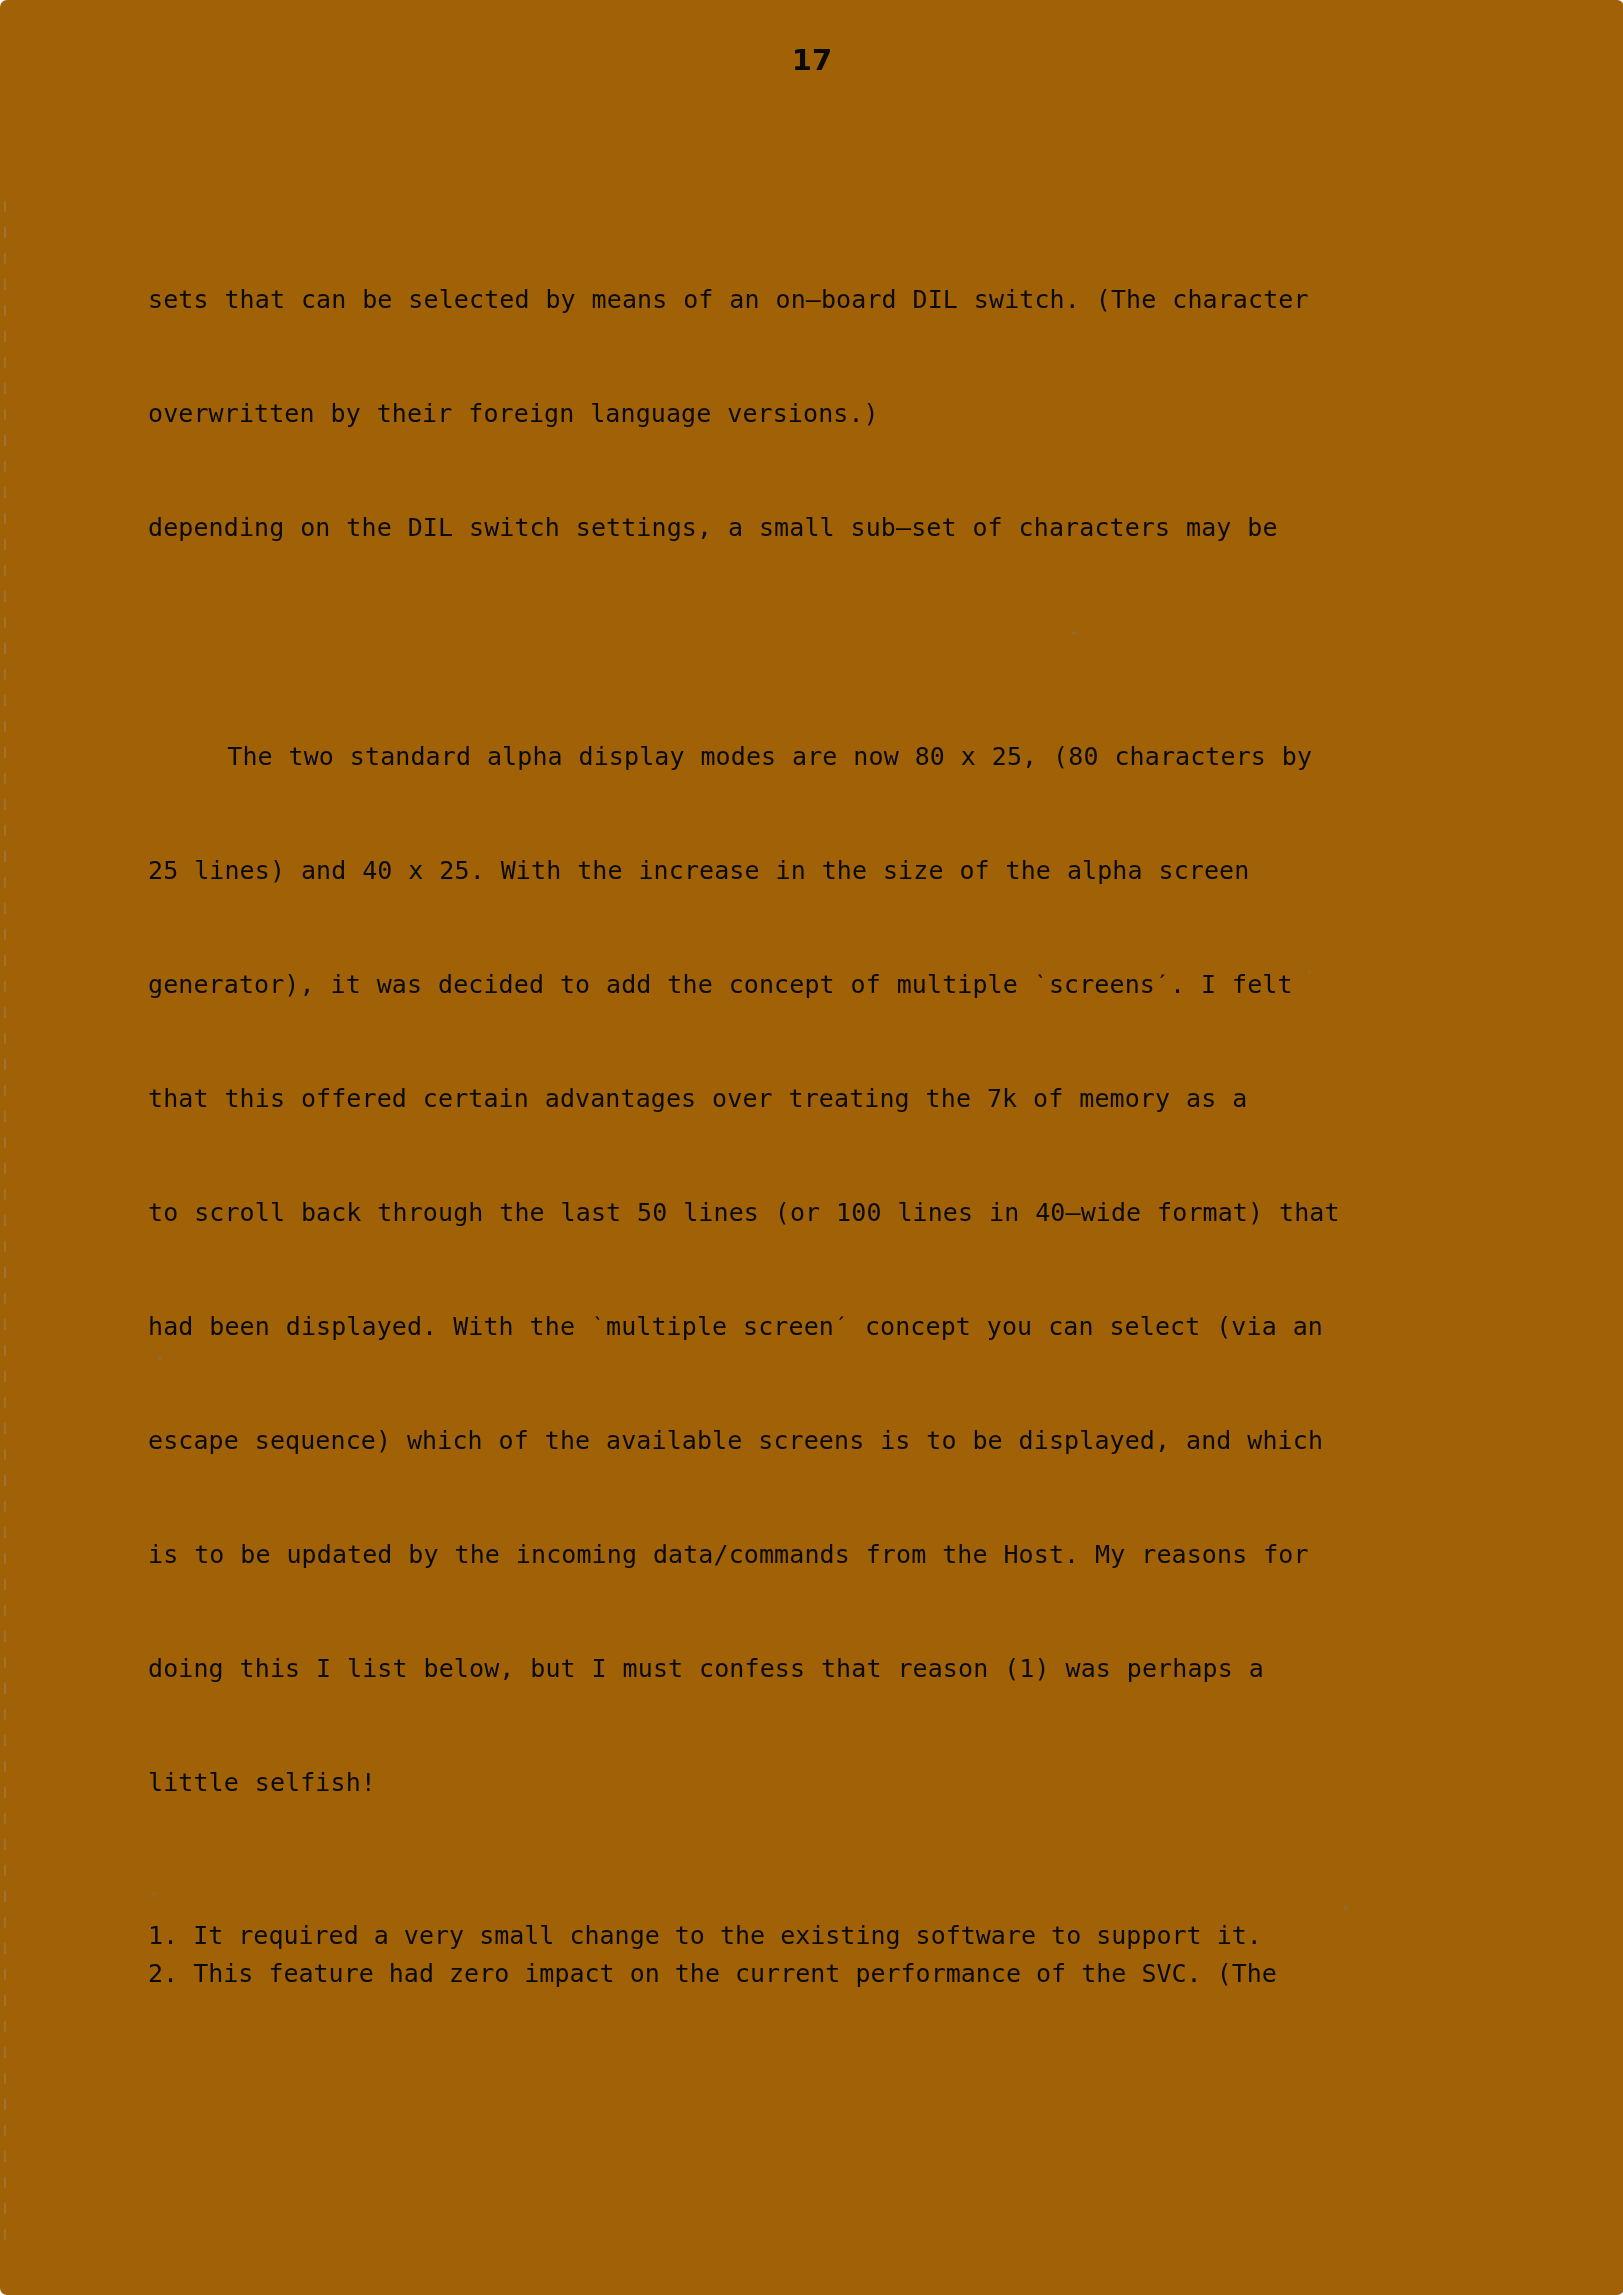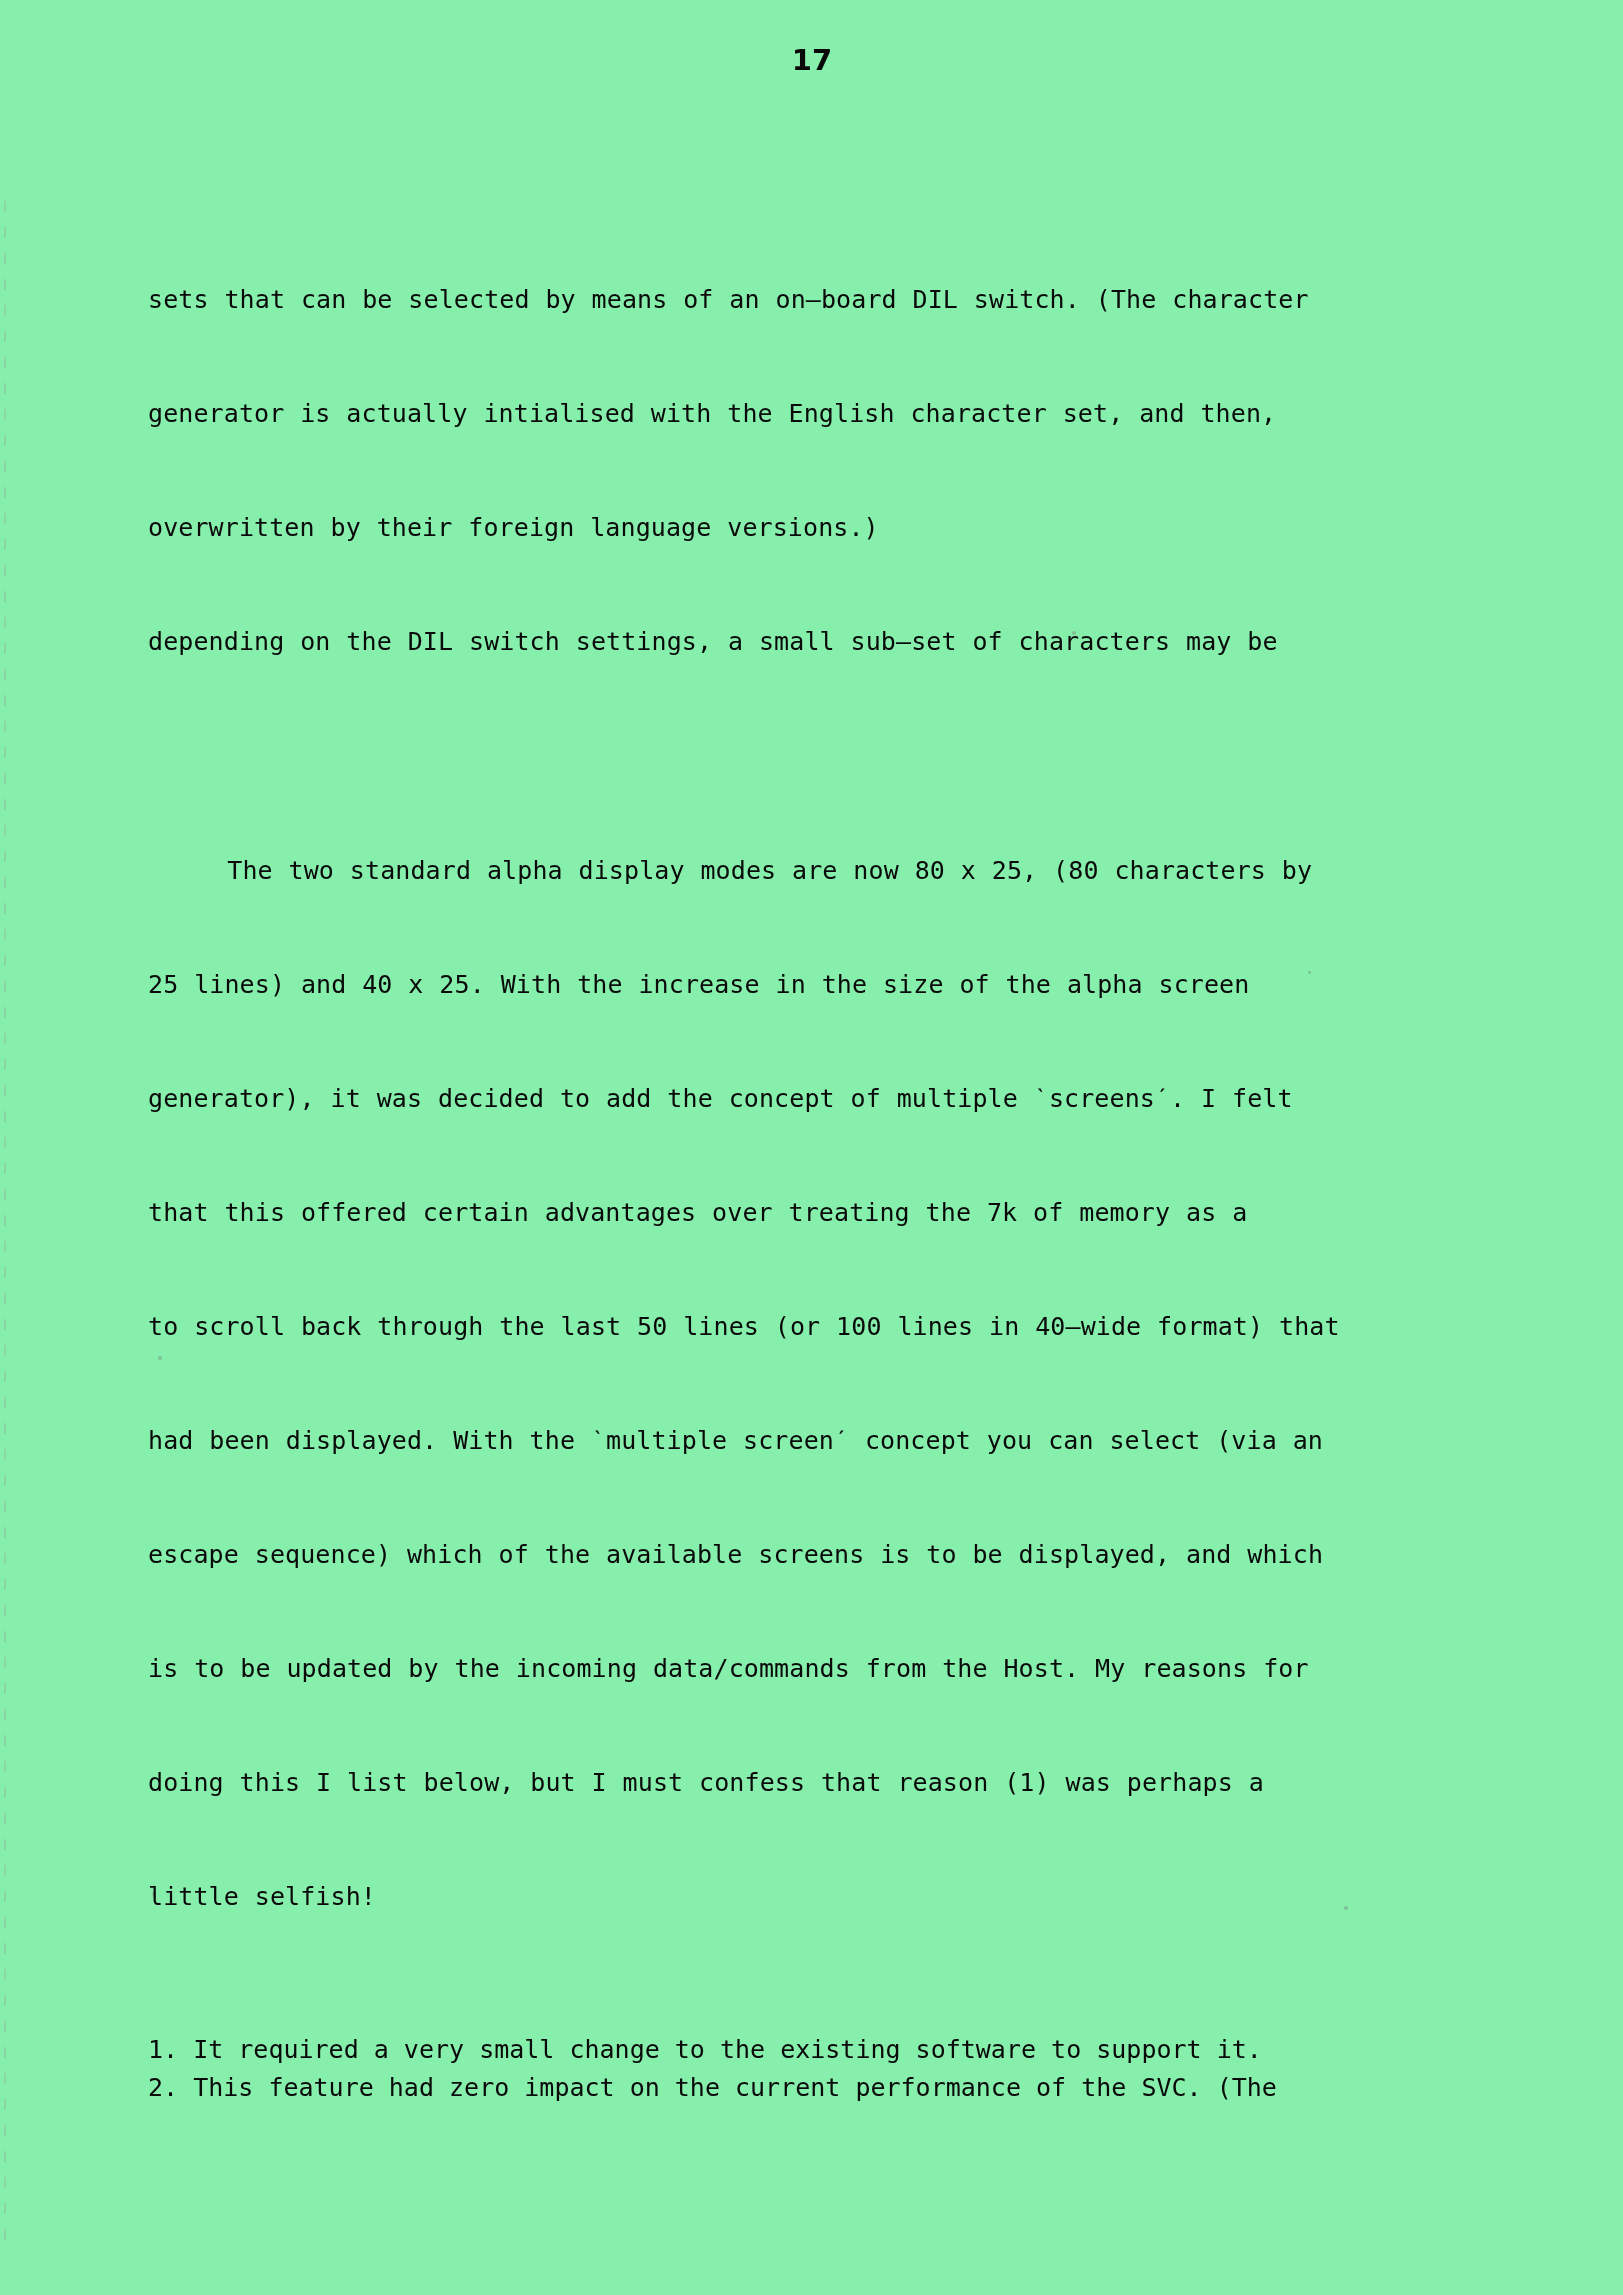--- a/index.html
+++ b/index.html
@@ -6,24 +6,25 @@
   html, body {
     margin: 0;
     padding: 0;
     background: #ffffff;
   }
 
   .page {
     position: relative;
     width: 1624px;
     height: 2295px;
-    background: #86efac;
+    background: #a16207;
     overflow: hidden;
     font-family: "DejaVu Sans Mono", "Liberation Mono", monospace;
     color: #0a0a0a;
+    border-radius: 7px;
   }
 
   
   .scan-edge-left {
     position: absolute;
     left: 4.2px;
     top: 201px;
     width: 1.4px;
     height: 2054px;
     background: repeating-linear-gradient(to bottom,
@@ -93,21 +94,20 @@
   <div class="scan-speck" style="left:152px; top:1892px; width:4.2px; height:4.2px;"></div>
   <div class="scan-speck" style="left:1344px; top:1906px; width:3.5px; height:3.5px;"></div>
   <div class="scan-speck" style="left:1308px; top:971px; width:2.8px; height:2.8px;"></div>
 
   <div class="page-number">17</div>
 
   <div class="body-col">
 
     <div class="para">
       <span class="ln">sets that can be selected by means of an on–board DIL switch. (The character</span>
-      <span class="ln">generator is actually intialised with the English character set, and then,</span>
       <span class="ln">overwritten by their foreign language versions.)</span>
       <span class="ln">depending on the DIL switch settings, a small sub–set of characters may be</span>
     </div>
 
     <div class="gap-md"></div>
 
     <div class="para">
       <span class="ln">     The two standard alpha display modes are now 80 x 25, (80 characters by</span>
       <span class="ln">25 lines) and 40 x 25. With the increase in the size of the alpha screen</span>
       <span class="ln">generator), it was decided to add the concept of multiple ˋscreensˊ. I felt</span>

